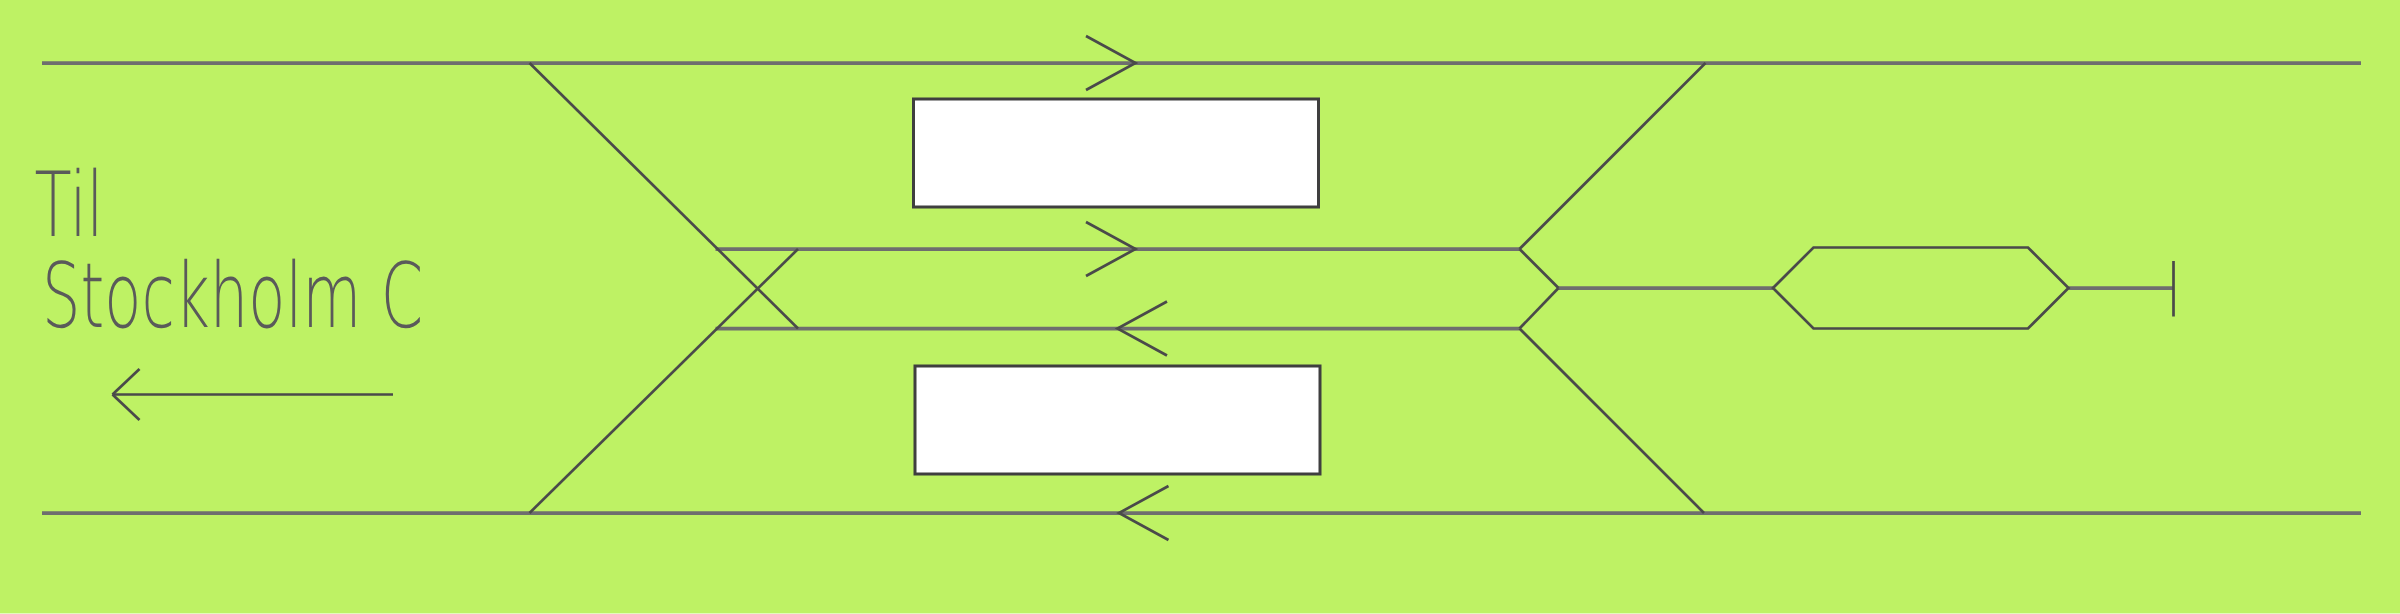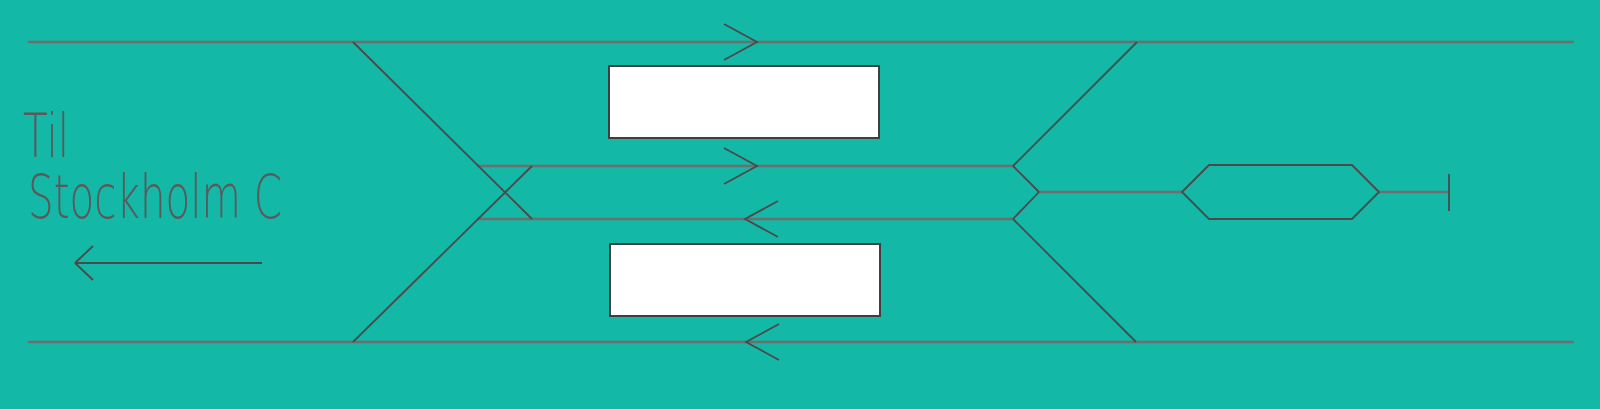--- a/index.html
+++ b/index.html
@@ -5,21 +5,21 @@
   html, body {
     margin: 0;
     padding: 0;
     background: #ffffff;
     font-family: "DejaVu Sans", sans-serif;
   }
   .stage {
     position: relative;
     width: 1600px;
     height: 409px;
-    background: #14b8a6;
+    background: #bef264;
     overflow: hidden;
   }
   svg { display: block; }
   .track-line {
     stroke: #6e6e6e;
     stroke-width: 2.5;
     fill: none;
     stroke-linecap: butt;
   }
   .detail-line {

